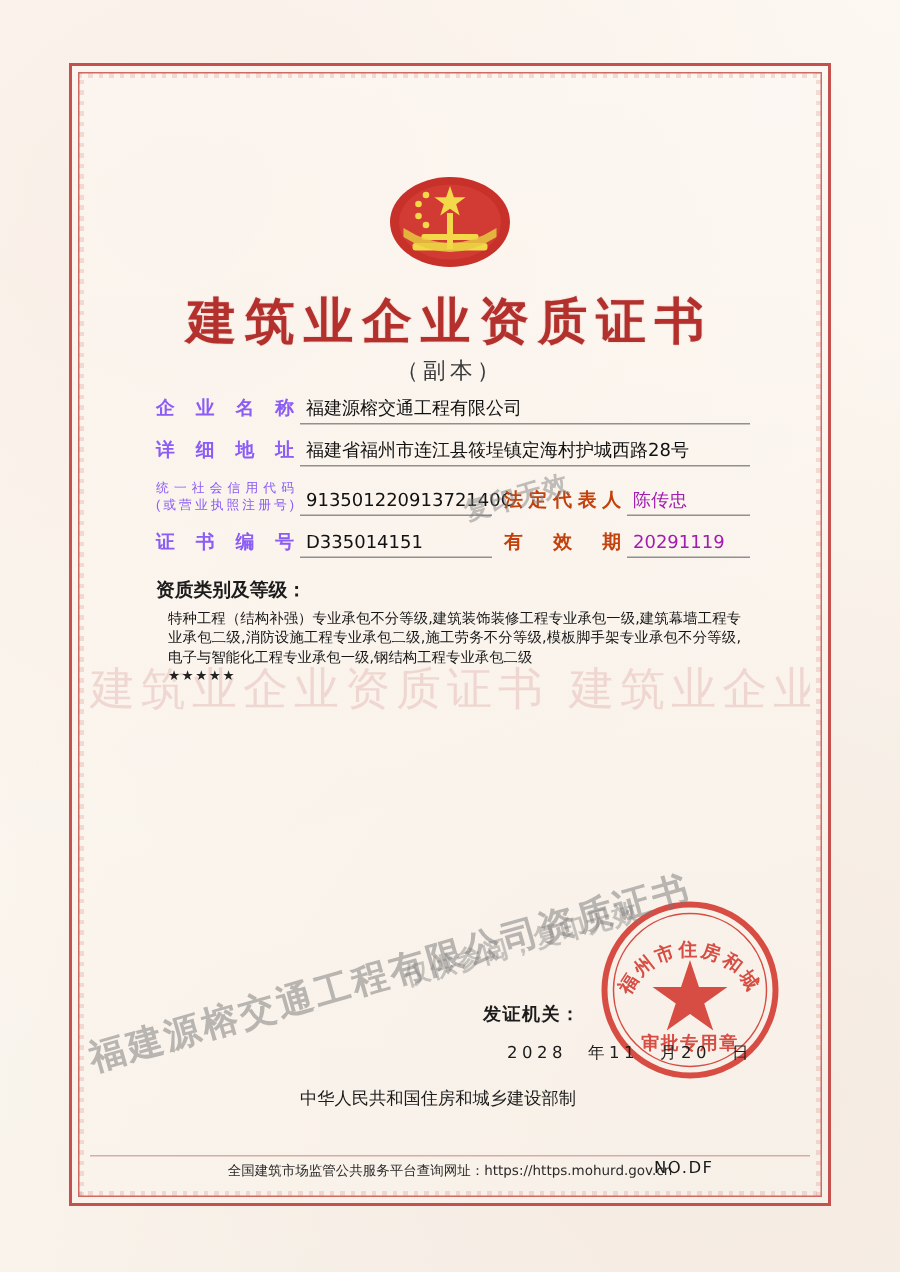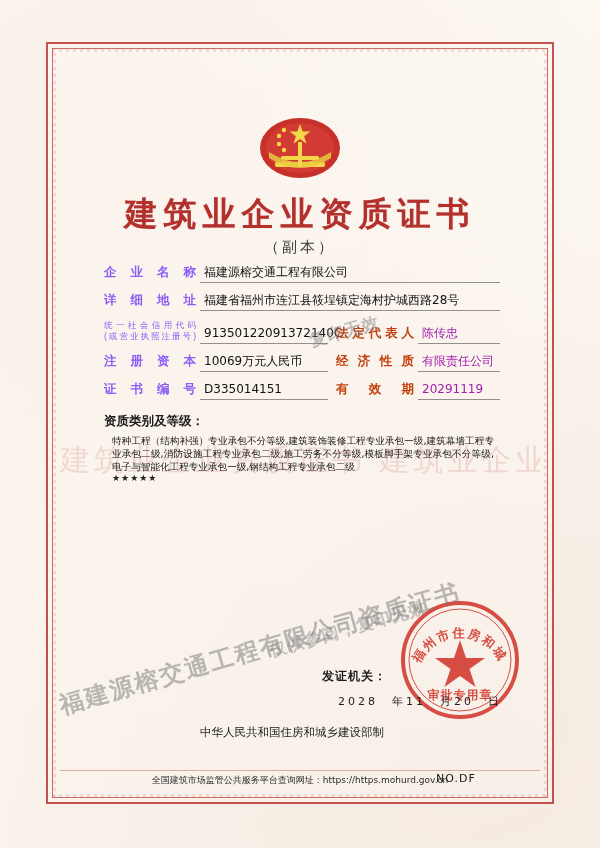--- a/index.html
+++ b/index.html
@@ -349,28 +349,20 @@
     <div class="row" style="min-height:30px;">
       <span class="lbl small" style="top:1px;">统一社会信用代码</span>
       <span class="lbl small" style="top:12px;">(或营业执照注册号)</span>
       <span class="val" style="top:5px;">91350122091372140C</span>
       <span class="lbl2" style="top:5px;">法定代表人</span>
       <span class="val2" style="top:5px;">陈传忠</span>
       <div class="underline" style="left:96px; top:24px; width:128px;"></div>
       <div class="underline" style="left:314px; top:24px; width:82px;"></div>
     </div>
 
-    <div class="row">
-      <span class="lbl">注册资本</span>
-      <span class="val">10069万元人民币</span>
-      <span class="lbl2">经济性质</span>
-      <span class="val2">有限责任公司</span>
-      <div class="underline" style="left:96px; top:19px; width:128px;"></div>
-      <div class="underline" style="left:314px; top:19px; width:82px;"></div>
-    </div>
 
     <div class="row">
       <span class="lbl">证书编号</span>
       <span class="val">D335014151</span>
       <span class="lbl2">有效期</span>
       <span class="val2">20291119</span>
       <div class="underline" style="left:96px; top:19px; width:128px;"></div>
       <div class="underline" style="left:314px; top:19px; width:82px;"></div>
     </div>
 

